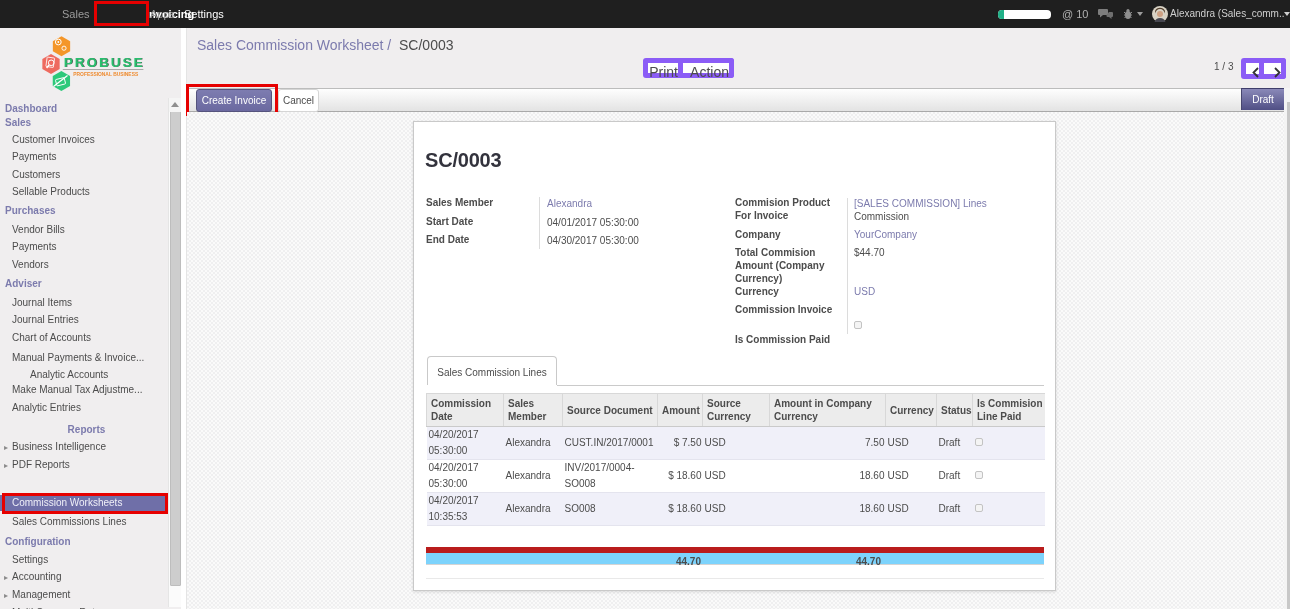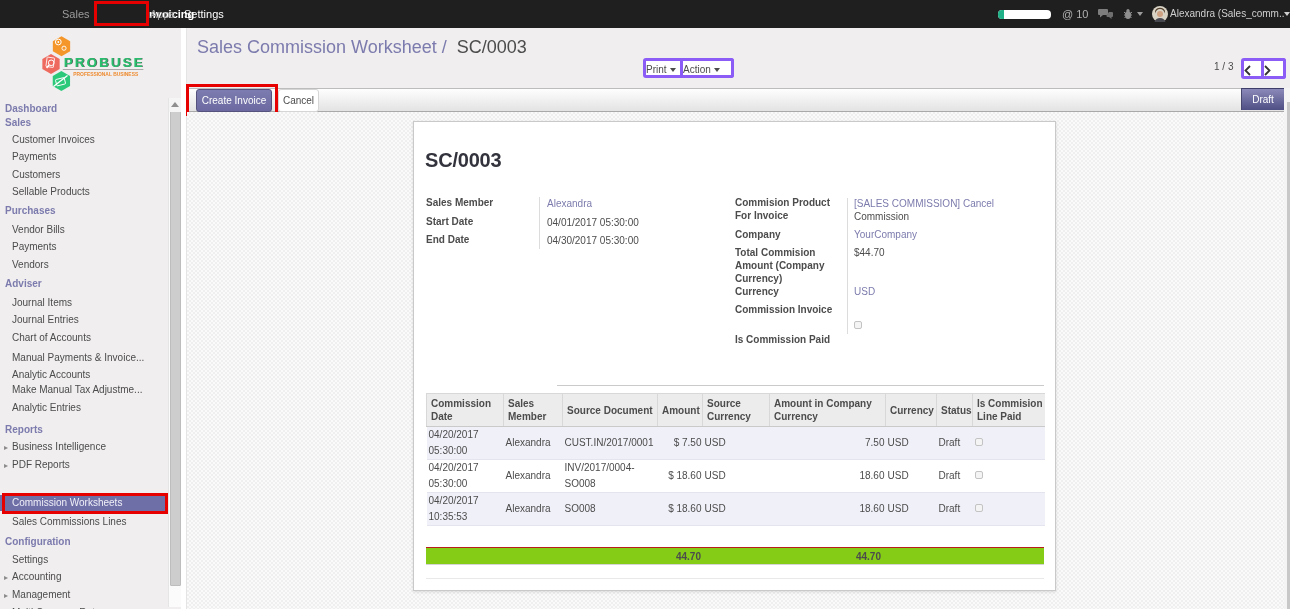--- a/index.html
+++ b/index.html
@@ -17,23 +17,23 @@
   .mi { position:absolute; left:0; width:168px; font-size:10px; color:#4c4c4c; padding-left:12px; line-height:17px; white-space:nowrap; overflow:hidden;}
   .sect { color:#7c7bad; font-weight:bold; padding-left:5px; }
   .arrow-item:before { content:"\25B8"; color:#8a8a8a; font-size:8px; position:absolute; left:4px; top:1px; }
   #sb-scroll { position:absolute; left:168px; top:70px; width:13px; height:509px; background:#fbfbfb; border-left:1px solid #e5e5e5;}
   #sb-thumb { position:absolute; left:1px; top:13px; width:11px; height:475px; background:#cdcdcd; border:1px solid #bdbdbd; border-radius:1px;}
   #sb-up { position:absolute; left:0px; top:0px; width:13px; height:14px; background:#f5f5f5; }
   #sb-up:before{ content:""; position:absolute; left:2px; top:4px; border-left:4px solid transparent; border-right:4px solid transparent; border-bottom:5px solid #8f8f8f; }
 
   
   #cpanel { position:absolute; left:187px; top:28px; width:1103px; height:60px; background:#f0eeef; }
-  #breadcrumb { position:absolute; left:10px; top:9px; font-size:18px; color:#7c7bad; }
+  #breadcrumb { position:absolute; left:10px; top:9px; font-size:14px; color:#7c7bad; }
   #breadcrumb .cur { color:#4c4c4c; }
-  .btn { position:absolute; background:#fff; border:3px solid #8b5cf6; font-size:10px; color:#4c4c4c; text-align:left; }
+  .btn { position:absolute; background:#fff; border:5px solid #8b5cf6; font-size:14px; color:#4c4c4c; text-align:right; }
   .caret { display:inline-block; width:0; height:0; border-left:3px solid transparent; border-right:3px solid transparent; border-top:4px solid #4c4c4c; vertical-align:middle; margin-left:3px; margin-top:-1px;}
 
   
   #strip { position:absolute; left:187px; top:88px; width:1097px; height:24px; background:linear-gradient(180deg,#fefefe,#e3e3e3); border-top:1px solid #bcbcbc; border-bottom:1px solid #a9a9a9; }
   #btn-create { position:absolute; left:9px; top:0px; width:76px; height:23px; background:linear-gradient(180deg,#7d7cb0,#6b69a0); border:1px solid #55537d; border-radius:3px; color:#fff; font-size:10px; line-height:21px; text-align:center;}
   #btn-cancel { position:absolute; left:91px; top:0px; width:41px; height:23px; background:#fff; border:1px solid #d5d5d5; border-radius:3px; color:#4c4c4c; font-size:10px; line-height:21px; text-align:center;}
   #draft { position:absolute; right:0px; top:-1px; width:43px; height:22px; background:linear-gradient(180deg,#8a89b8,#504f85); color:#fff; font-size:10px; line-height:22px; text-align:center; border-left:1px solid #47466f; border-top:1px solid #3f3e6b;}
 
   
   #content { position:absolute; left:187px; top:112px; width:1097px; height:497px;
@@ -58,21 +58,21 @@
 
   #tbl { position:absolute; left:12px; top:271px; width:618px; border-collapse:collapse; table-layout:fixed; font-size:10px; color:#4c4c4c; }
   #tbl th { background:#ececec; font-weight:bold; text-align:left; border-right:1px solid #d8d8d8; border-bottom:1px solid #cacaca; border-top:1px solid #d8d8d8; padding:0px 4px; height:33px; line-height:13px; vertical-align:middle; white-space:nowrap; }
   #tbl th:first-child { border-left:1px solid #d8d8d8; }
   #tbl td { padding:0px 2px; height:32px; line-height:16px; vertical-align:middle; border-bottom:1px solid #e4e4ee; white-space:nowrap; overflow:hidden; }
   #tbl td.wrap { white-space:normal; }
   #tbl tr.odd td { background:#f0f0f9; }
   .num { text-align:right; padding-right:1px !important; }
   .cb { display:inline-block; width:8px; height:8px; background:#f4f4f4; border:1px solid #c3c3c3; border-radius:2px; }
 
-  #tfoot { position:absolute; left:12px; top:425px; width:618px; height:18px; background:#84cc16; border-top:1px solid #b91c1c; border-bottom:1px solid #d4d4d4; font-size:10px; font-weight:bold; color:#4c4c4c;padding-left:37px; }
+  #tfoot { position:absolute; left:12px; top:425px; width:618px; height:18px; background:#7dd3fc; border-top:6px solid #b91c1c; border-bottom:1px solid #d4d4d4; font-size:10px; font-weight:bold; color:#4c4c4c;padding-left:37px; }
   #line2 { position:absolute; left:12px; top:456px; width:618px; height:1px; background:#e9e9e9; }
 </style>
 </head>
 <body>
 
 <div id="navbar">
   <div class="menu" style="left:17px;margin-top:24px;">Discuss</div>
   <div class="menu" style="left:62px;">Sales</div>
   <div class="menu w" style="left:100px; font-weight:bold;margin-left:46px;">Invoicing</div>
   <div class="menu" style="left:150px;">Apps</div>
@@ -144,24 +144,24 @@
   <div class="mi" style="top:155px;">Sellable Products</div>
   <div class="mi sect" style="top:174px;">Purchases</div>
   <div class="mi" style="top:193px;">Vendor Bills</div>
   <div class="mi" style="top:210px;">Payments</div>
   <div class="mi" style="top:228px;">Vendors</div>
   <div class="mi sect" style="top:247px;">Adviser</div>
   <div class="mi" style="top:266px;">Journal Items</div>
   <div class="mi" style="top:283px;">Journal Entries</div>
   <div class="mi" style="top:301px;">Chart of Accounts</div>
   <div class="mi" style="top:321px;">Manual Payments &amp; Invoice...</div>
-  <div class="mi" style="top:338px;">Analytic Accounts</div>
+  <div class="mi" style="top:338px;margin-left:18px;">Analytic Accounts</div>
   <div class="mi" style="top:353px;">Make Manual Tax Adjustme...</div>
   <div class="mi" style="top:371px;">Analytic Entries</div>
-  <div class="mi sect" style="top:393px;">Reports</div>
+  <div class="mi sect" style="top:393px;text-align:center;">Reports</div>
   <div class="mi arrow-item" style="top:410px;">Business Intelligence</div>
   <div class="mi arrow-item" style="top:428px;">PDF Reports</div>
   <div class="mi sect" style="top:437px;margin-top:24px;">Commissions</div>
   <div class="mi" id="sel-item" style="top:467px; background:#6f6fa8; color:#f0f0f8; height:16px; line-height:16px;">Commission Worksheets</div>
   <div class="mi" style="top:485px;">Sales Commissions Lines</div>
   <div class="mi sect" style="top:505px;">Configuration</div>
   <div class="mi" style="top:523px;">Settings</div>
   <div class="mi arrow-item" style="top:540px;">Accounting</div>
   <div class="mi arrow-item" style="top:558px;">Management</div>
   <div class="mi" style="top:576px;">Multi Currency Rates ...</div>
@@ -203,32 +203,33 @@
       <div style="left:121px; top:1px;" class="purple">Alexandra</div>
       <div style="left:0; top:19px;" class="lbl">Start Date</div>
       <div style="left:121px; top:20px;" class="fval">04/01/2017 05:30:00</div>
       <div style="left:0; top:37px;" class="lbl">End Date</div>
       <div style="left:121px; top:38px;" class="fval">04/30/2017 05:30:00</div>
     </div>
 
     <div class="fg" id="rg">
       <div style="left:112px; top:2px; width:1px; height:136px; background:#dcdcdc;"></div>
       <div style="left:0; top:0px;" class="lbl">Commision Product<br>For Invoice</div>
-      <div style="left:119px; top:1px;"><span class="purple">[SALES COMMISSION] Cancel</span><br><span class="fval">Commission</span></div>
+      <div style="left:119px; top:1px;"><span class="purple">[SALES COMMISSION] Lines</span><br><span class="fval">Commission</span></div>
       <div style="left:0; top:32px;" class="lbl">Company</div>
       <div style="left:119px; top:32px;" class="purple">YourCompany</div>
       <div style="left:0; top:50px;" class="lbl">Total Commision<br>Amount (Company<br>Currency)</div>
       <div style="left:119px; top:50px;" class="fval">$44.70</div>
       <div style="left:0; top:89px;" class="lbl">Currency</div>
       <div style="left:119px; top:89px;" class="purple">USD</div>
       <div style="left:0; top:107px;" class="lbl">Commission Invoice</div>
       <div style="left:0; top:121px;margin-top:16px;" class="lbl">Is Commission Paid</div>
       <div style="left:119px; top:125px;" class="cb"></div>
     </div>
 
+    <div id="tab">Sales Commission Lines</div>
     <div id="tabline"></div>
 
     <table id="tbl">
       <colgroup>
         <col style="width:77px">
           <col style="width:59px">
           <col style="width:95px">
           <col style="width:45px">
           <col style="width:67px">
           <col style="width:116px">

